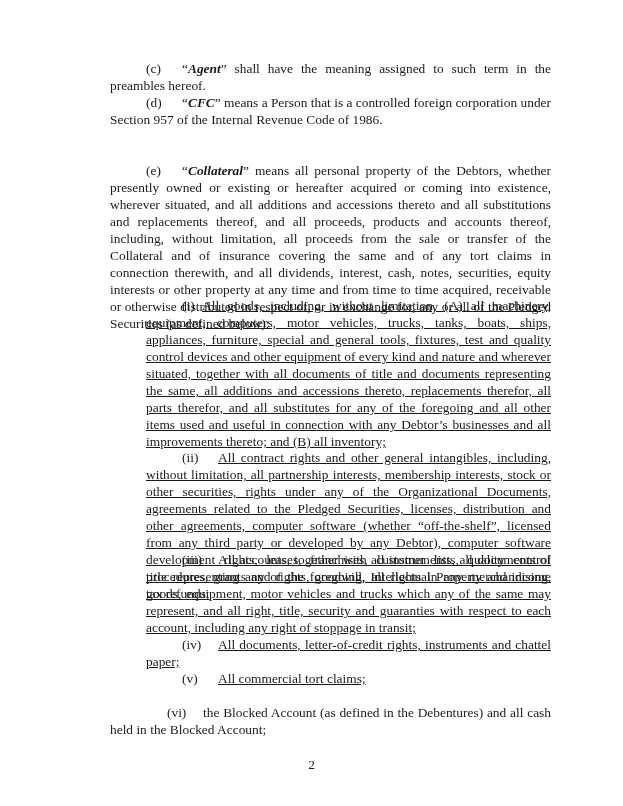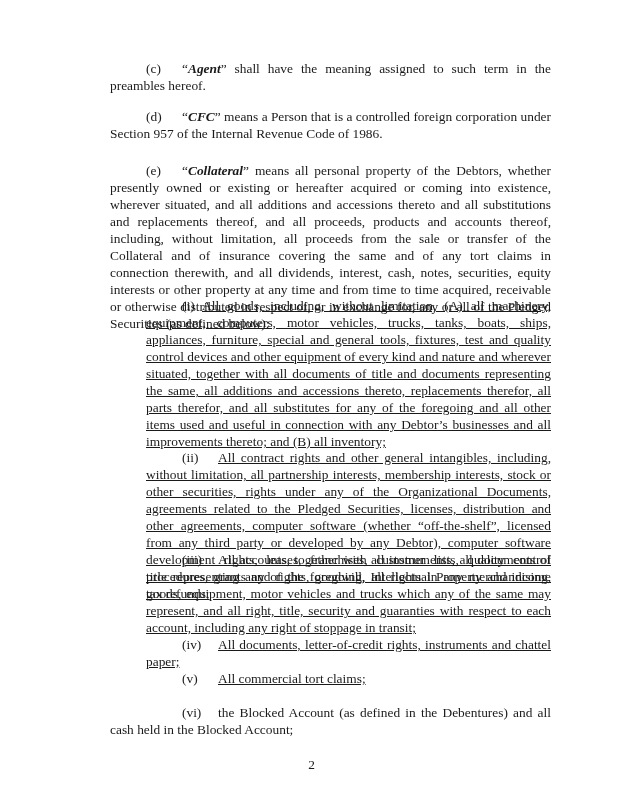--- a/index.html
+++ b/index.html
@@ -16,30 +16,30 @@
   .term { font-style: italic; font-weight: bold; }
   .pagenum { position: absolute; left: 0; width: 623px; top: 757px; text-align: center; font-size: 13.4px; }
 </style>
 </head>
 <body>
 
 <div class="page">
 
   <p class="para top" style="top:60px"><span class="lbl">(c)</span>“<span class="term">Agent</span>”<span> shall have the meaning assigned to such term in the preambles hereof.</span></p>
 
-  <p class="para top" style="top:108px"><span class="lbl">(d)</span>“<span class="term">CFC</span>”<span> means a Person that is a controlled foreign corporation under Section 957 of the Internal Revenue Code of 1986.</span></p>
+  <p class="para top" style="top:94px"><span class="lbl">(d)</span>“<span class="term">CFC</span>”<span> means a Person that is a controlled foreign corporation under Section 957 of the Internal Revenue Code of 1986.</span></p>
 
   <p class="para top" style="top:162px"><span class="lbl">(e)</span>“<span class="term">Collateral</span>”<span> means all personal property of the Debtors, whether presently owned or existing or hereafter acquired or coming into existence, wherever situated, and all additions and accessions thereto and all substitutions and replacements thereof, and all proceeds, products and accounts thereof, including, without limitation, all proceeds from the sale or transfer of the Collateral and of insurance covering the same and of any tort claims in connection therewith, and all dividends, interest, cash, notes, securities, equity interests or other property at any time and from time to time acquired, receivable or otherwise distributed in respect of, or in exchange for, any or all of the Pledged Securities (as defined below):</span></p>
 
   <p class="para sub" style="top:297px"><span class="lbl short">(i)</span><span>All goods, including, without limitation, (A) all machinery, equipment, computers, motor vehicles, trucks, tanks, boats, ships, appliances, furniture, special and general tools, fixtures, test and quality control devices and other equipment of every kind and nature and wherever situated, together with all documents of title and documents representing the same, all additions and accessions thereto, replacements therefor, all parts therefor, and all substitutes for any of the foregoing and all other items used and useful in connection with any Debtor’s businesses and all improvements thereto; and (B) all inventory;</span></p>
 
   <p class="para sub" style="top:449px"><span class="lbl">(ii)</span><span>All contract rights and other general intangibles, including, without limitation, all partnership interests, membership interests, stock or other securities, rights under any of the Organizational Documents, agreements related to the Pledged Securities, licenses, distribution and other agreements, computer software (whether “off-the-shelf”, licensed from any third party or developed by any Debtor), computer software development rights, leases, franchises, customer lists, quality control procedures, grants and rights, goodwill, Intellectual Property and income tax refunds;</span></p>
 
   <p class="para sub" style="top:551px"><span class="lbl">(iii)</span><span>All accounts, together with all instruments, all documents of title representing any of the foregoing, all rights in any merchandising, goods, equipment, motor vehicles and trucks which any of the same may represent, and all right, title, security and guaranties with respect to each account, including any right of stoppage in transit;</span></p>
 
   <p class="para sub" style="top:670px"><span class="lbl">(v)</span><span>All commercial tort claims;</span></p>
 
   <p class="para sub" style="top:636px"><span class="lbl">(iv)</span><span>All documents, letter-of-credit rights, instruments and chattel paper;</span></p>
 
-  <p class="para top" style="top:704px"><span class="lbl" style="margin-left:72px">(vi)</span><span>the Blocked Account (as defined in the Debentures) and all cash held in the Blocked Account;</span></p>
+  <p class="para top" style="top:704px"><span class="lbl" style="margin-left:57px">(vi)</span><span>the Blocked Account (as defined in the Debentures) and all cash held in the Blocked Account;</span></p>
 
   <div class="pagenum">2</div>
 </div>
 
 </body></html>

